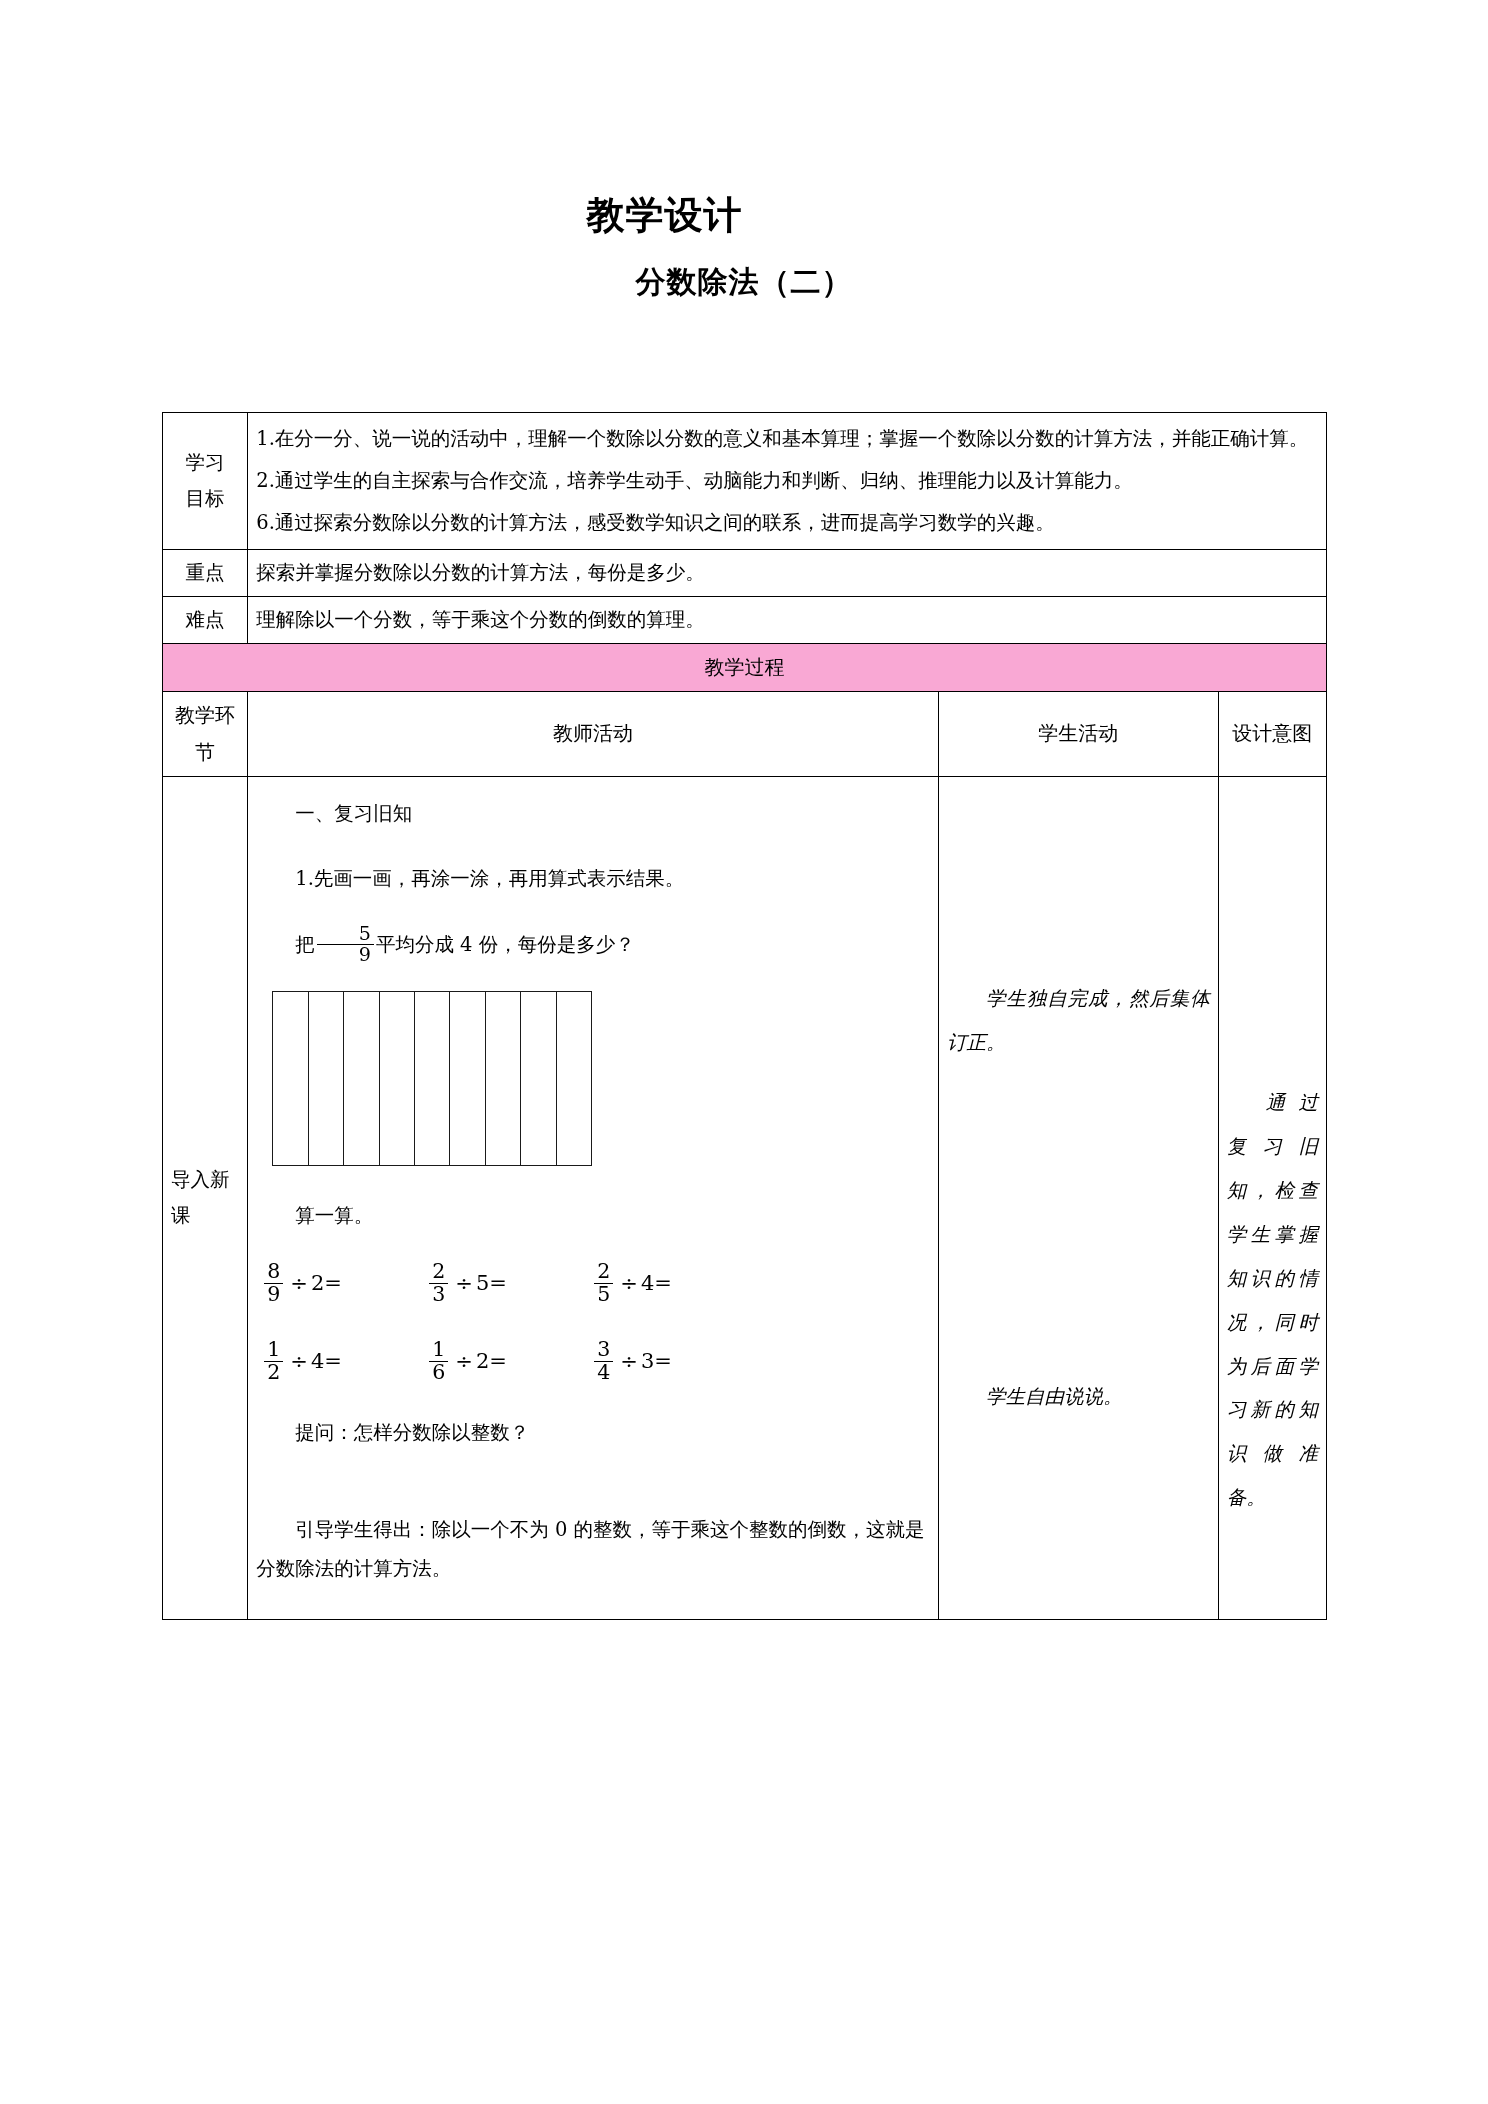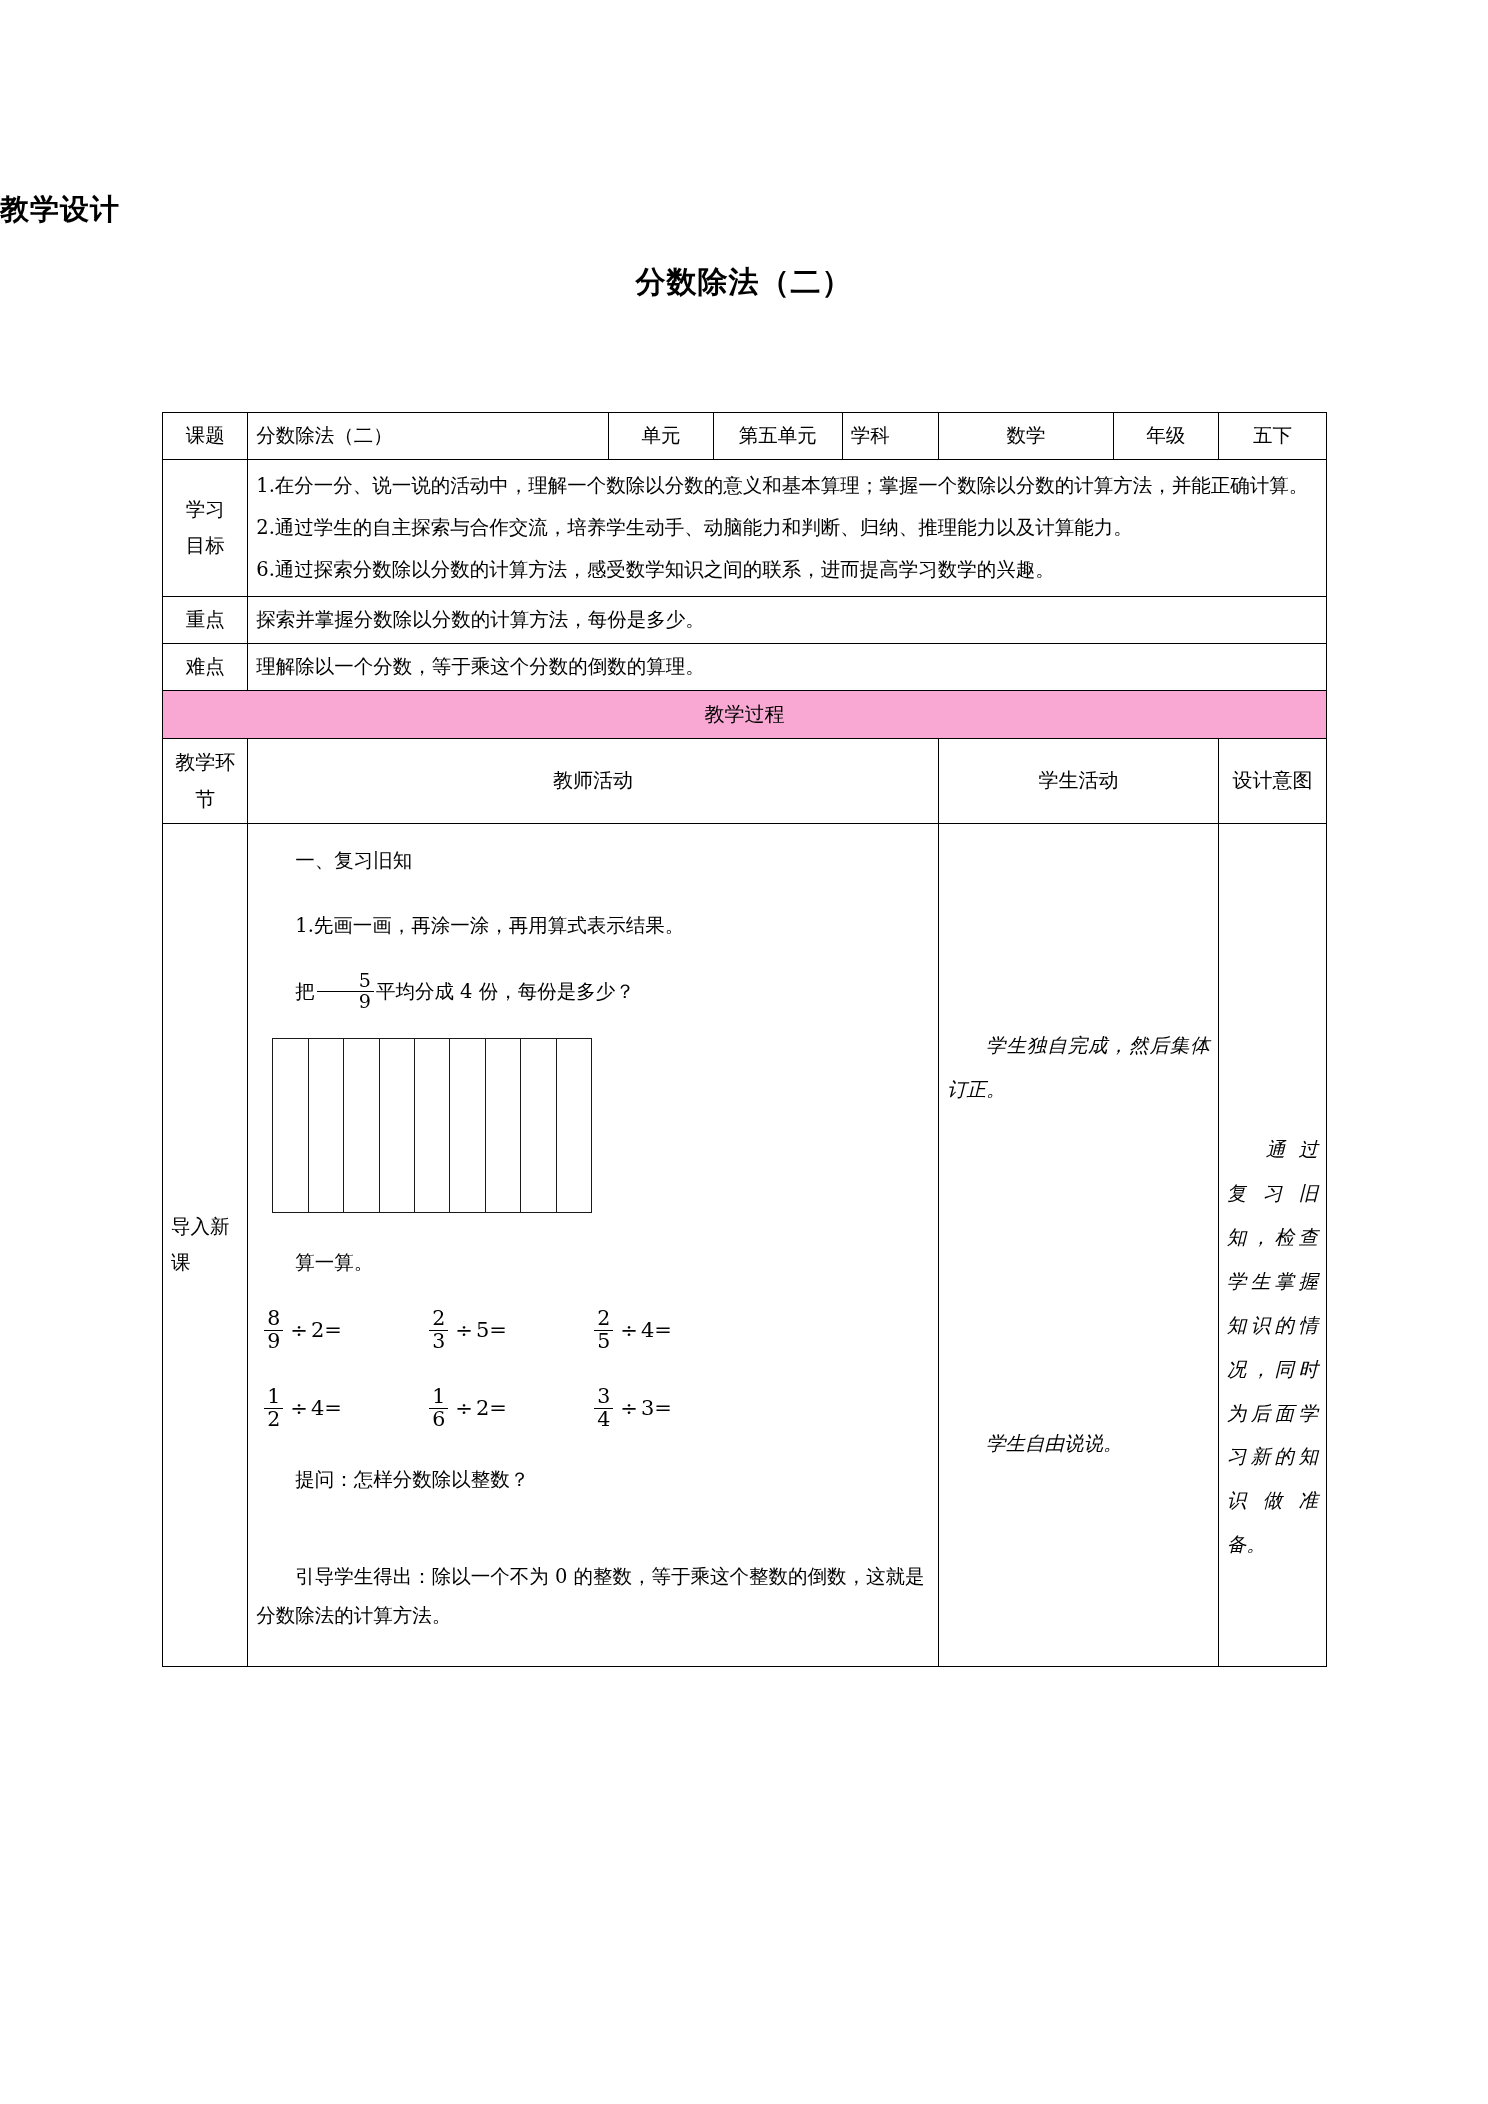--- a/index.html
+++ b/index.html
@@ -19,22 +19,22 @@
     box-sizing: border-box;
     overflow: hidden;
   }
 
   
   .doc-header {
     position: absolute;
     top: 190px;
     left: 0;
     right: 159px;
-    text-align: left;
-    font-size: 29px;
+    text-align: center;
+    font-size: 38px;
     font-weight: bold;
     letter-spacing: 1px;
   }
   .doc-subtitle {
     position: absolute;
     top: 262px;
     left: 0;
     right: 0;
     text-align: center;
     font-size: 30px;
@@ -208,30 +208,20 @@
       <col style="width:330px">
       <col style="width:96px">
       <col style="width:118px">
       <col style="width:88px">
       <col style="width:160px">
       <col style="width:96px">
       <col style="width:99px">
     </colgroup>
     <tbody>
 
-      <tr>
-        <td class="c-label">课题</td>
-        <td class="c-val">分数除法（二）</td>
-        <td class="c-center">单元</td>
-        <td class="c-center">第五单元</td>
-        <td class="c-val">学科</td>
-        <td class="c-center">数学</td>
-        <td class="c-center">年级</td>
-        <td class="c-center">五下</td>
-      </tr>
 
       <tr>
         <td class="c-label">
           <div>学习</div>
           <div>目标</div>
         </td>
         <td class="goals-cell" colspan="7">
           <p>1.在分一分、说一说的活动中，理解一个数除以分数的意义和基本算理；掌握一个数除以分数的计算方法，并能正确计算。</p>
           <p>2.通过学生的自主探索与合作交流，培养学生动手、动脑能力和判断、归纳、推理能力以及计算能力。</p>
           <p>6.通过探索分数除以分数的计算方法，感受数学知识之间的联系，进而提高学习数学的兴趣。</p>

